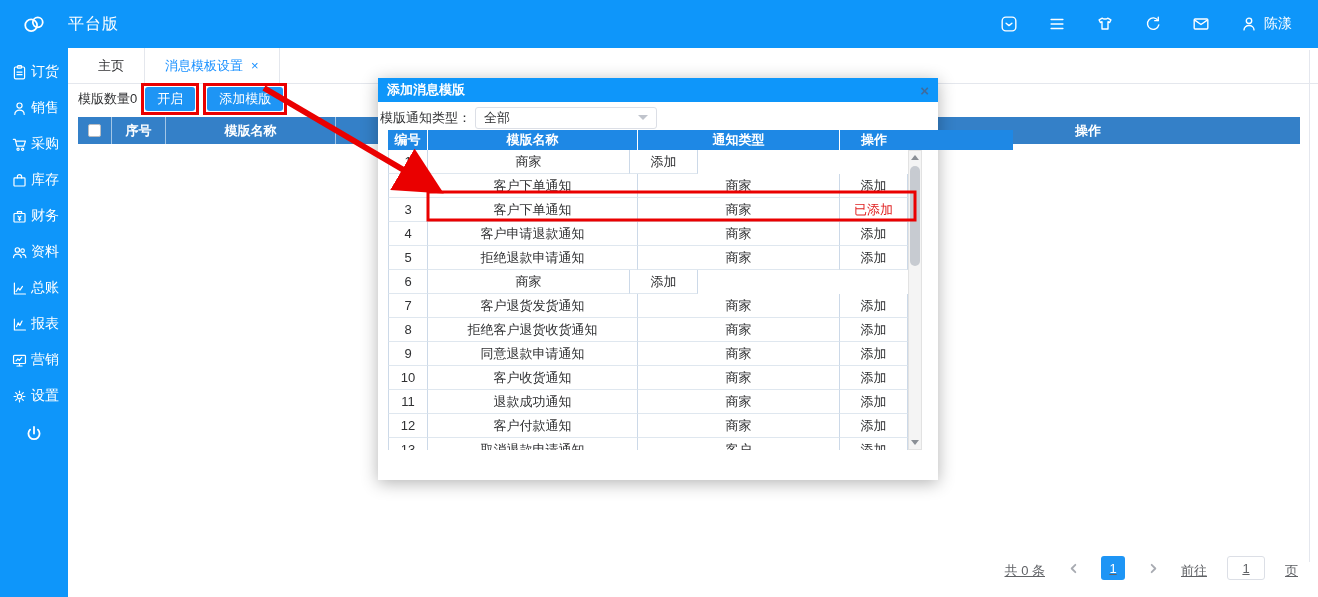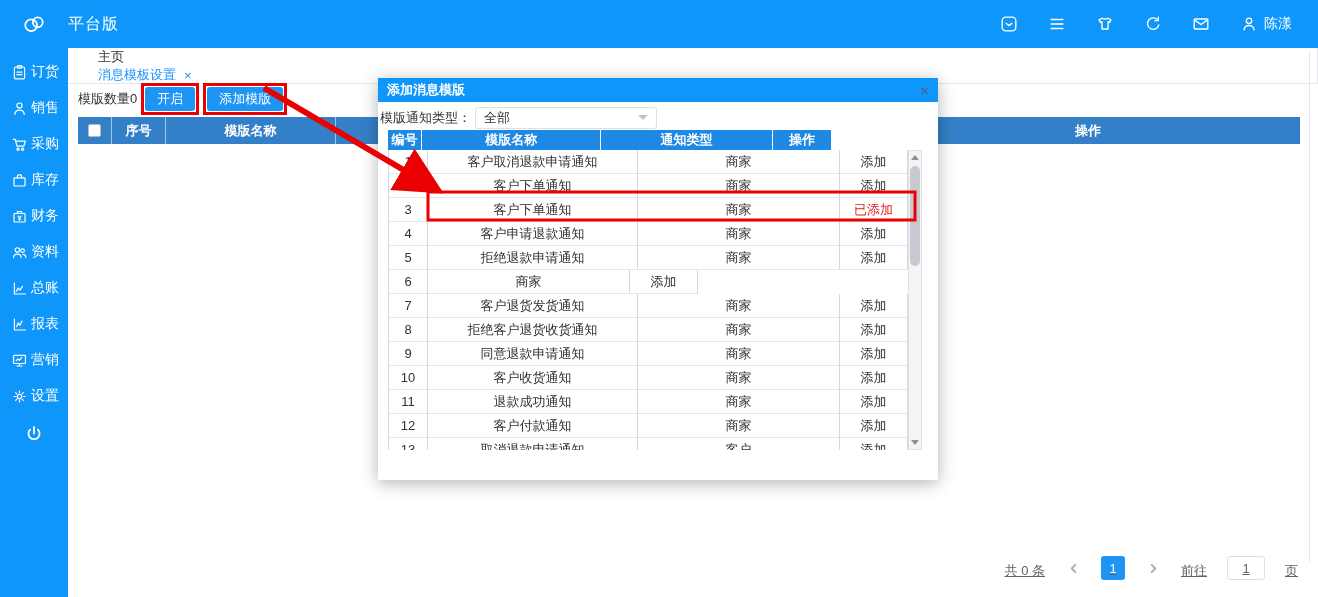--- a/index.html
+++ b/index.html
@@ -23,21 +23,21 @@
   .side-item { height:36px; display:flex; align-items:center; padding-left:11px;
     color:#fff; font-size:14px; cursor:pointer; gap:3px; }
   .side-item svg { width:17px; height:17px; stroke:#fff; fill:none; stroke-width:1.4; stroke-linecap:round; stroke-linejoin:round; flex:none; }
   .side-power { justify-content:center; padding-left:0; margin-top:2px; }
   .side-power svg { width:20px; height:20px; stroke-width:1.8; }
 
   
   .main { position:absolute; left:68px; top:48px; width:1250px; height:549px; background:#fff; }
   .right-edge { position:absolute; left:1309px; top:50px; width:1px; height:512px; background:#e4e7ee; }
 
-  .tabbar { height:36px; border-bottom:1px solid #e4e7ed; display:flex; align-items:stretch; padding-left:10px;flex-direction:column; }
+  .tabbar { height:36px; border-bottom:1px solid #e4e7ed; display:flex; align-items:stretch; padding-left:10px; }
   .tab { display:flex; align-items:center; padding:0 20px; font-size:13px; color:#303133;
     border-right:1px solid #e4e7ed; cursor:pointer; }
   .tab.active { color:var(--tab-active,#1890ff); }
   .tab .tab-close { margin-left:8px; font-size:13px; color:var(--tab-active,#1890ff); }
 
   .toolbar { height:30px; display:flex; align-items:center; padding-left:10px; font-size:13px; color:#303133; }
   .anno-box { border:3px solid var(--annotation,#ea0000); padding:1px; margin-left:4px; display:flex; }
   .btn-blue { background:var(--accent,#1e95f5); color:#fff; border:none; font-size:13px;
     padding:3px 12px; border-radius:3px; cursor:pointer; font-family:inherit; }
 
@@ -70,21 +70,21 @@
   .modal-close { margin-left:auto; color:#3f6c9e; font-size:15px; font-weight:bold; cursor:pointer; line-height:1; }
   .modal-body { padding:3px 12px 0 2px; }
   .filter-row { height:25px; display:flex; align-items:center; font-size:13px; color:#303133; }
   .select { margin-left:4px; width:182px; height:22px; border:1px solid #dcdfe6; border-radius:3px;
     display:flex; align-items:center; padding:0 8px; font-size:13px; color:#303133; cursor:pointer; background:#fff; }
   .select .caret { margin-left:auto; width:0; height:0; border-left:5px solid transparent;
     border-right:5px solid transparent; border-top:5px solid #c0c4cc; }
 
   .mtable { margin-left:8px; width:534px; }
   .mthead { display:flex; height:20px; background:var(--modal-th,#1e88e5); color:#fff;
-    font-size:13px; font-weight:bold; width:443px; }
+    font-size:13px; font-weight:bold; width:625px; }
   .mthc { display:flex; align-items:center; justify-content:center; border-right:1px solid #fff; }
   .mthc:last-child { border-right:none; }
   .w-no{width:40px;} .w-name{width:210px;} .w-type{width:202px;} .w-act{width:68px;}
   .mbody-wrap { display:flex; }
   .mbody { width:520px; height:300px; overflow:hidden; }
   .mrow { display:flex; height:24px; font-size:13px; color:#303133; }
   .mcell { display:flex; align-items:center; justify-content:center;
     border-right:1px solid #ccd9e8; border-bottom:1px solid #dfe7ef; }
   .c-no{width:40px; border-left:1px solid #ccd9e8;} .c-name{width:210px;} .c-type{width:202px;} .c-act{width:68px; cursor:pointer;}
   .c-act.added { color:var(--added,#e02020);font-family:Liberation Serif, serif; }
@@ -308,21 +308,20 @@
         <div class="mthead">
           <div class="mthc w-no">编号</div>
           <div class="mthc w-name">模版名称</div>
           <div class="mthc w-type">通知类型</div>
           <div class="mthc w-act">操作</div>
         </div>
         <div class="mbody-wrap">
           <div class="mbody">
               <div class="mrow">
                 <div class="mcell c-no">1</div>
-                <div class="mcell c-name">客户取消退款申请通知</div>
                 <div class="mcell c-type">商家</div>
                 <div class="mcell c-act">添加</div>
               </div>
               <div class="mrow">
                 <div class="mcell c-no">2</div>
                 <div class="mcell c-name">客户下单通知</div>
                 <div class="mcell c-type">商家</div>
                 <div class="mcell c-act">添加</div>
               </div>
               <div class="mrow">

